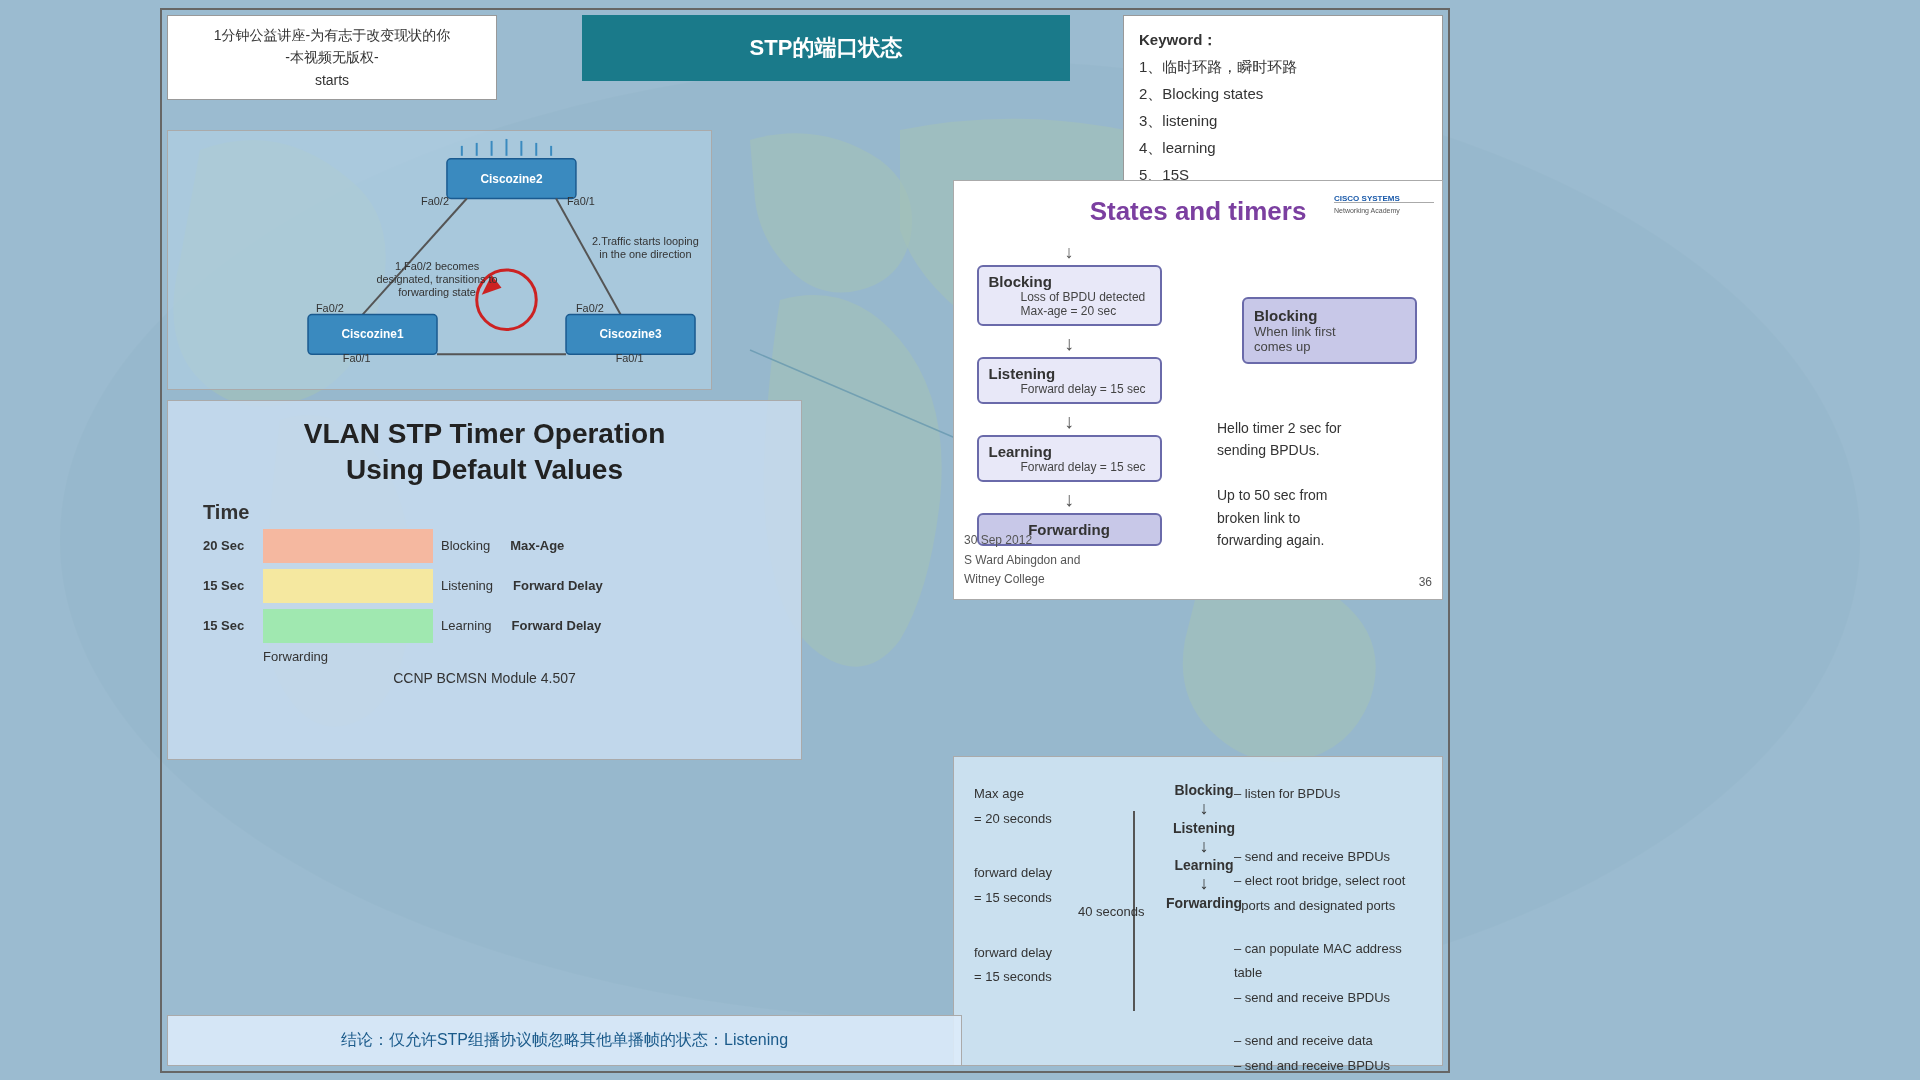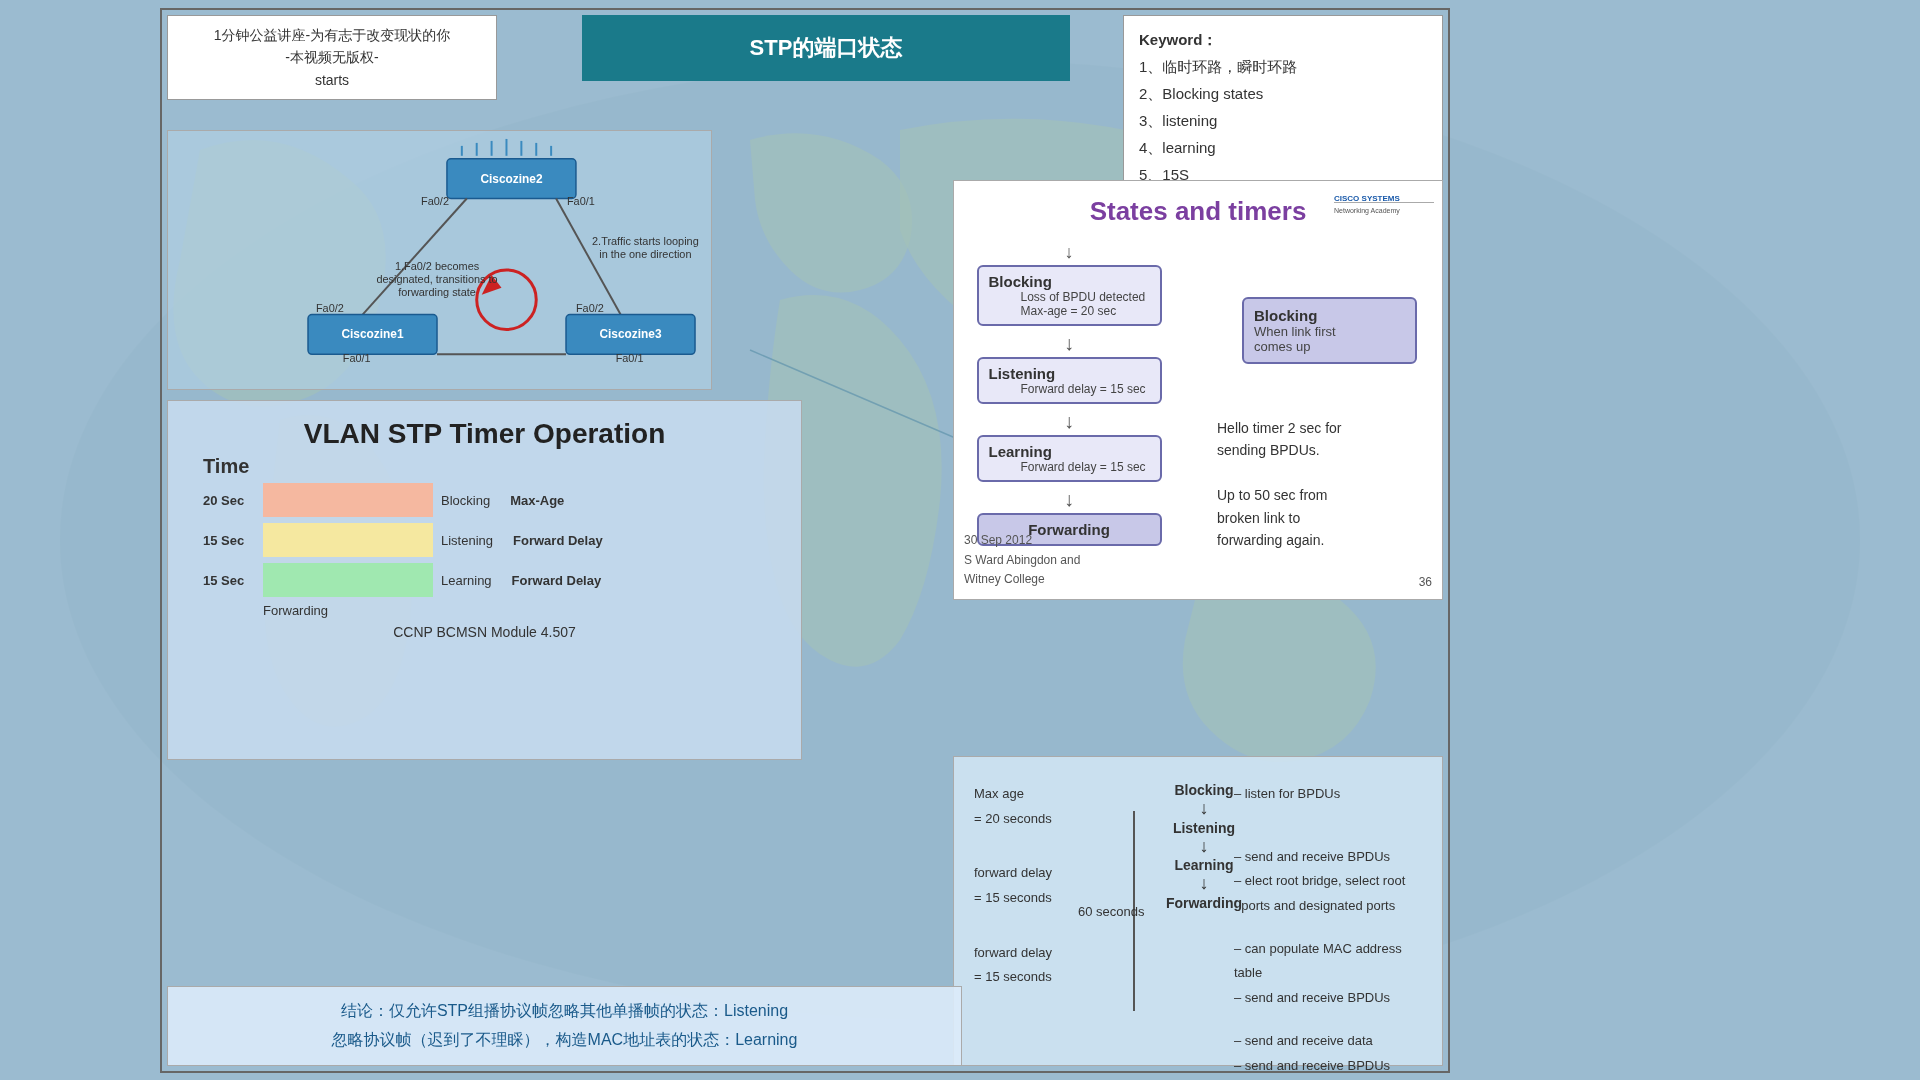--- a/index.html
+++ b/index.html
@@ -101,21 +101,21 @@
       border: 1px solid #aaa;
       padding: 15px;
     }
 
     .vlan-title {
       font-size: 28px;
       font-weight: bold;
       color: #222;
       text-align: center;
       line-height: 1.3;
-      margin-bottom: 3px;
+      margin-bottom: 12px;
     }
 
     
     .timer-chart {
       position: relative;
       margin-left: 20px;
     }
 
     .time-label {
       font-size: 20px;
@@ -472,20 +472,21 @@
       <text x="270" y="166" text-anchor="middle" fill="#333" font-size="11">forwarding state</text>
 
       <text x="480" y="115" text-anchor="middle" fill="#333" font-size="11">2.Traffic starts looping</text>
       <text x="480" y="128" text-anchor="middle" fill="#333" font-size="11">in the one direction</text>
     </svg>
   </div>
 
   <div class="vlan-timer-box">
     <div class="vlan-title">
       <div>VLAN STP Timer Operation</div>
+      <div>Using Default Values</div>
     </div>
 
     <div class="timer-chart">
       <div class="time-label">Time</div>
 
       <div class="timer-row">
         <div class="timer-sec-label">20 Sec</div>
         <div class="timer-bar timer-bar-blocking"></div>
         <div class="timer-side-label">Blocking</div>
         <div class="timer-side-label-right">Max-Age</div>
@@ -582,21 +583,21 @@
   <div class="bottom-right-box">
 
     <div class="bpdu-left">
       <div style="margin-bottom:20px;">Max age<br>= 20 seconds</div>
       <div style="margin-bottom:8px; margin-top:30px;">forward delay<br>= 15 seconds</div>
       <div style="margin-top:30px;">forward delay<br>= 15 seconds</div>
     </div>
 
     <div style="width:80px; display:flex; flex-direction:column; align-items:center; justify-content:center; font-size:13px; color:#333;">
       <div style="border-right:2px solid #555; height:200px; position:relative;">
-        <span style="position:absolute; left:-55px; top:50%; transform:translateY(-50%); font-size:13px; white-space:nowrap;">60 seconds</span>
+        <span style="position:absolute; left:-55px; top:50%; transform:translateY(-50%); font-size:13px; white-space:nowrap;">40 seconds</span>
       </div>
     </div>
 
     <div class="bpdu-middle">
       <div class="bpdu-state">Blocking</div>
       <div class="bpdu-arrow-down">↓</div>
       <div class="bpdu-state">Listening</div>
       <div class="bpdu-arrow-down">↓</div>
       <div class="bpdu-state">Learning</div>
       <div class="bpdu-arrow-down">↓</div>
@@ -606,16 +607,15 @@
     <div class="bpdu-right">
       <div style="margin-bottom:38px;">– listen for BPDUs</div>
       <div style="margin-bottom:18px;">– send and receive BPDUs<br>– elect root bridge, select root<br>&nbsp;&nbsp;ports and designated ports</div>
       <div style="margin-bottom:18px;">– can populate MAC address table<br>– send and receive BPDUs</div>
       <div>– send and receive data<br>– send and receive BPDUs</div>
     </div>
   </div>
 
   <div class="conclusion-box">
     <div>结论：仅允许STP组播协议帧忽略其他单播帧的状态：Listening</div>
-    <div>忽略协议帧（迟到了不理睬），构造MAC地址表的状态：Learning</div>
   </div>
 
 </div>
 
 </body></html>

